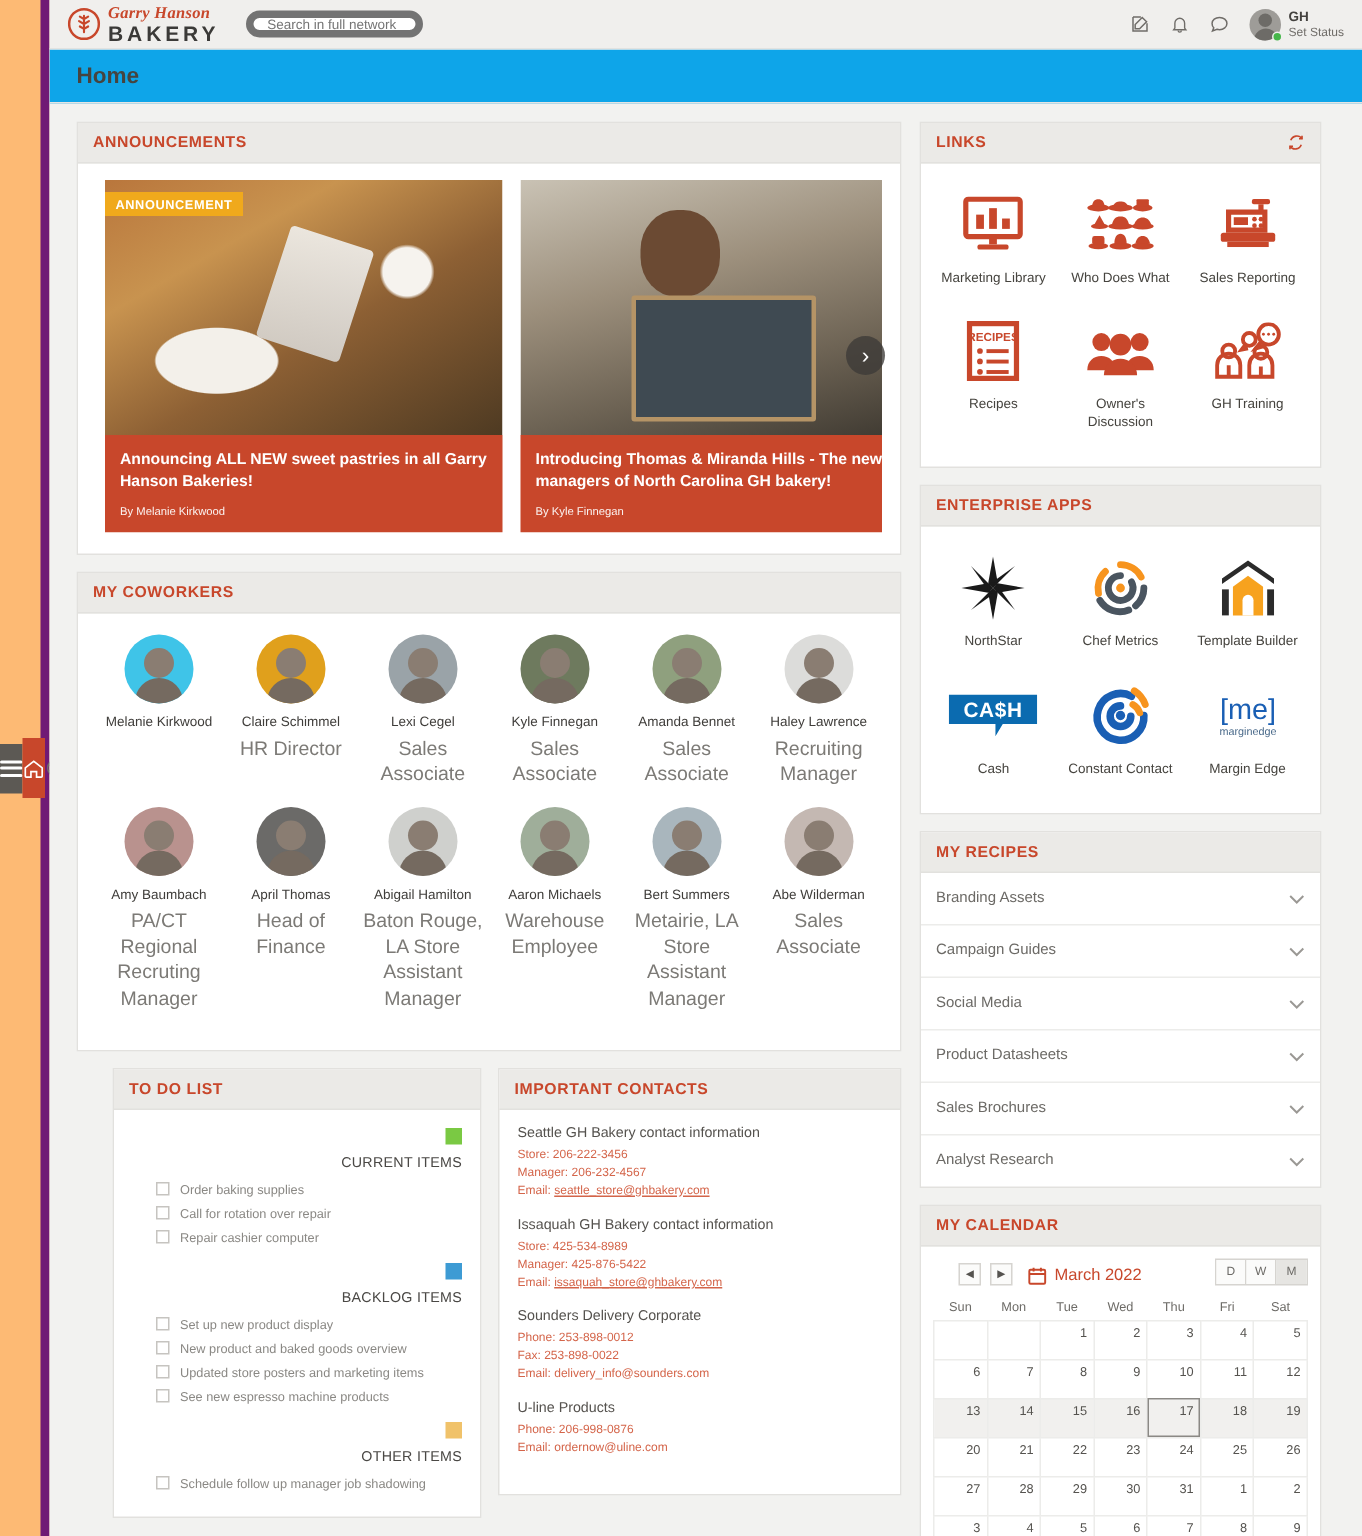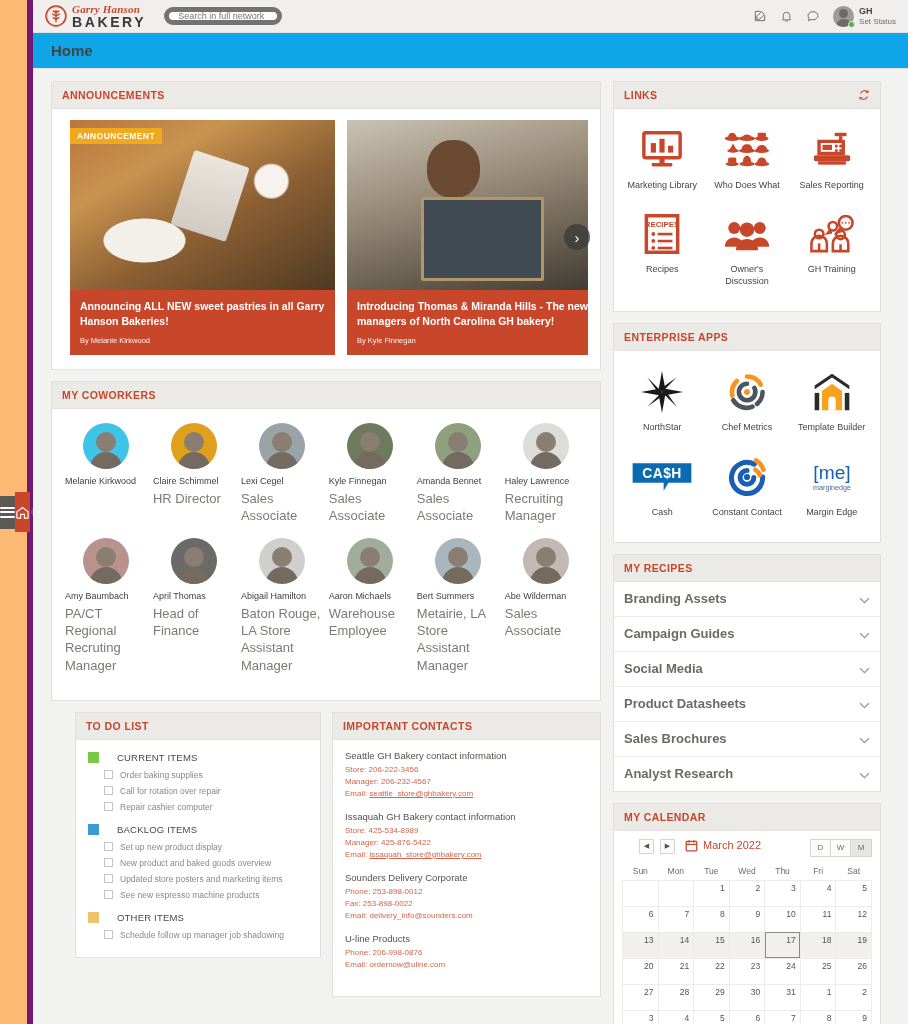--- a/index.html
+++ b/index.html
@@ -130,42 +130,42 @@
      background: radial-gradient(ellipse at 50% 50%, #f3f0ea 0 60%, transparent 62%); }
   .ph2 { background: linear-gradient(165deg, #c9c2b4 0%, #9c8f7c 38%, #6d6354 70%, #3d3830 100%); }
   .ph2::after{ content:""; position:absolute; left:28%; top:45%; width:44%; height:46%;
      background:#3f4a52; border:3px solid #b59466; border-radius:2px; }
   .ph2::before{ content:""; position:absolute; left:30%; top:12%; width:20%; height:34%;
      border-radius:46%; background:#6b4a33; }
 
   
   .cw-body { padding: 14px 10px 12px; }
   .cw-grid { display: flex; flex-wrap: wrap; }
-  .cw { width: 16.66%; margin-bottom: 14px; padding: 0 3px; }
+  .cw { width: 16.66%; text-align: center; margin-bottom: 14px; padding: 0 3px; }
   .cw-face {
     width: 46px; height: 46px; border-radius: 50%; margin: 0 auto 7px;
     background: #cfcdc8; position: relative; overflow: hidden;
   }
   .cw-face i {
     position: absolute; width: 20px; height: 20px; border-radius: 50%;
     background: #8a7d72; left: 13px; top: 9px;
   }
   .cw-face b {
     position: absolute; width: 32px; height: 20px; border-radius: 16px 16px 0 0;
     background: #756a60; left: 7px; top: 29px;
   }
   .cw-name { font-size: 9px; color: #3f3d3a; line-height: 1.33; font-weight: 500; }
   .cw-role { font-size: 13px; color: #7c7a76; line-height: 1.32; margin-top: 2px; }
 
   
   .bottom-row { display: flex; gap: 11px; }
   .col-todo { width: 270px; flex: 0 0 270px; padding-left: 24px; }
   .col-contacts { width: 269px; flex: 0 0 269px; }
   .todo-body { padding: 10px 12px 14px; }
-  .todo-group { display: flex; align-items: flex-start; gap: 18px; margin: 9px 0 4px; }
+  .todo-group { display: flex; align-items: flex-end; gap: 7px; margin: 9px 0 4px; flex-direction: column; }
   .todo-group:first-child { margin-top: 2px; }
   .sw { width: 11px; height: 11px; flex: 0 0 11px; }
   .todo-group-label { font-size: 9.5px; color: #4a4845; font-weight: 500; letter-spacing: 0.2px; }
   .todo-item { display: flex; align-items: center; gap: 7px; padding: 3px 0 3px 16px; }
   .cb { width: 9px; height: 9px; flex: 0 0 9px; border: 1px solid #c6c4c0; background: #fff; }
   .todo-text { font-size: 8.5px; color: #8a8884; }
 
   
   .ct-body { padding: 10px 12px 14px; border-radius: 15px; }
   .ct { margin-bottom: 11px; }
@@ -178,26 +178,26 @@
   .tile-grid { display: flex; flex-wrap: wrap; }
   .tile { width: 33.33%; text-align: center; margin-bottom: 14px; }
   .tile-ico { height: 58px; display: flex; align-items: center; justify-content: center; }
   .tile-label { font-size: 9px; color: #46443f; line-height: 1.35; padding: 0 4px; }
 
   
   .lib-row {
     display: flex; align-items: center; padding: 8px 10px; border-bottom: 1px solid #ececea;
   }
   .lib-row:last-child { border-bottom: none; }
-  .lib-label { font-size: 13px; color: #6c6a66; font-weight: bold; }
+  .lib-label { font-size: 10px; color: #6c6a66; }
   .chev { margin-left: auto; color: #9b9995; }
 
   
   .cal-body { padding: 8px 8px 10px; }
-  .cal-top { display: flex; align-items: flex-start; gap: 6px; margin-bottom: 7px; padding-left: 17px; }
+  .cal-top { display: flex; align-items: flex-end; gap: 6px; margin-bottom: 7px; padding-left: 17px; }
   .nav-btn {
     width: 15px; height: 15px; border: 1px solid #d6d4d0; background: #fbfbfa;
     display: flex; align-items: center; justify-content: center; font-size: 7px; color: #55534f;
   }
   .cal-month { color: #c8472b; font-size: 11px; display: flex; align-items: center; gap: 5px; margin-left: 4px; }
   .dwm { margin-left: auto; display: flex; border: 1px solid #d6d4d0; }
   .dwm span {
     width: 20px; height: 16px; display: flex; align-items: center; justify-content: center;
     font-size: 8px; color: #6d6b67; border-right: 1px solid #d6d4d0; background: #fbfbfa;
   }

